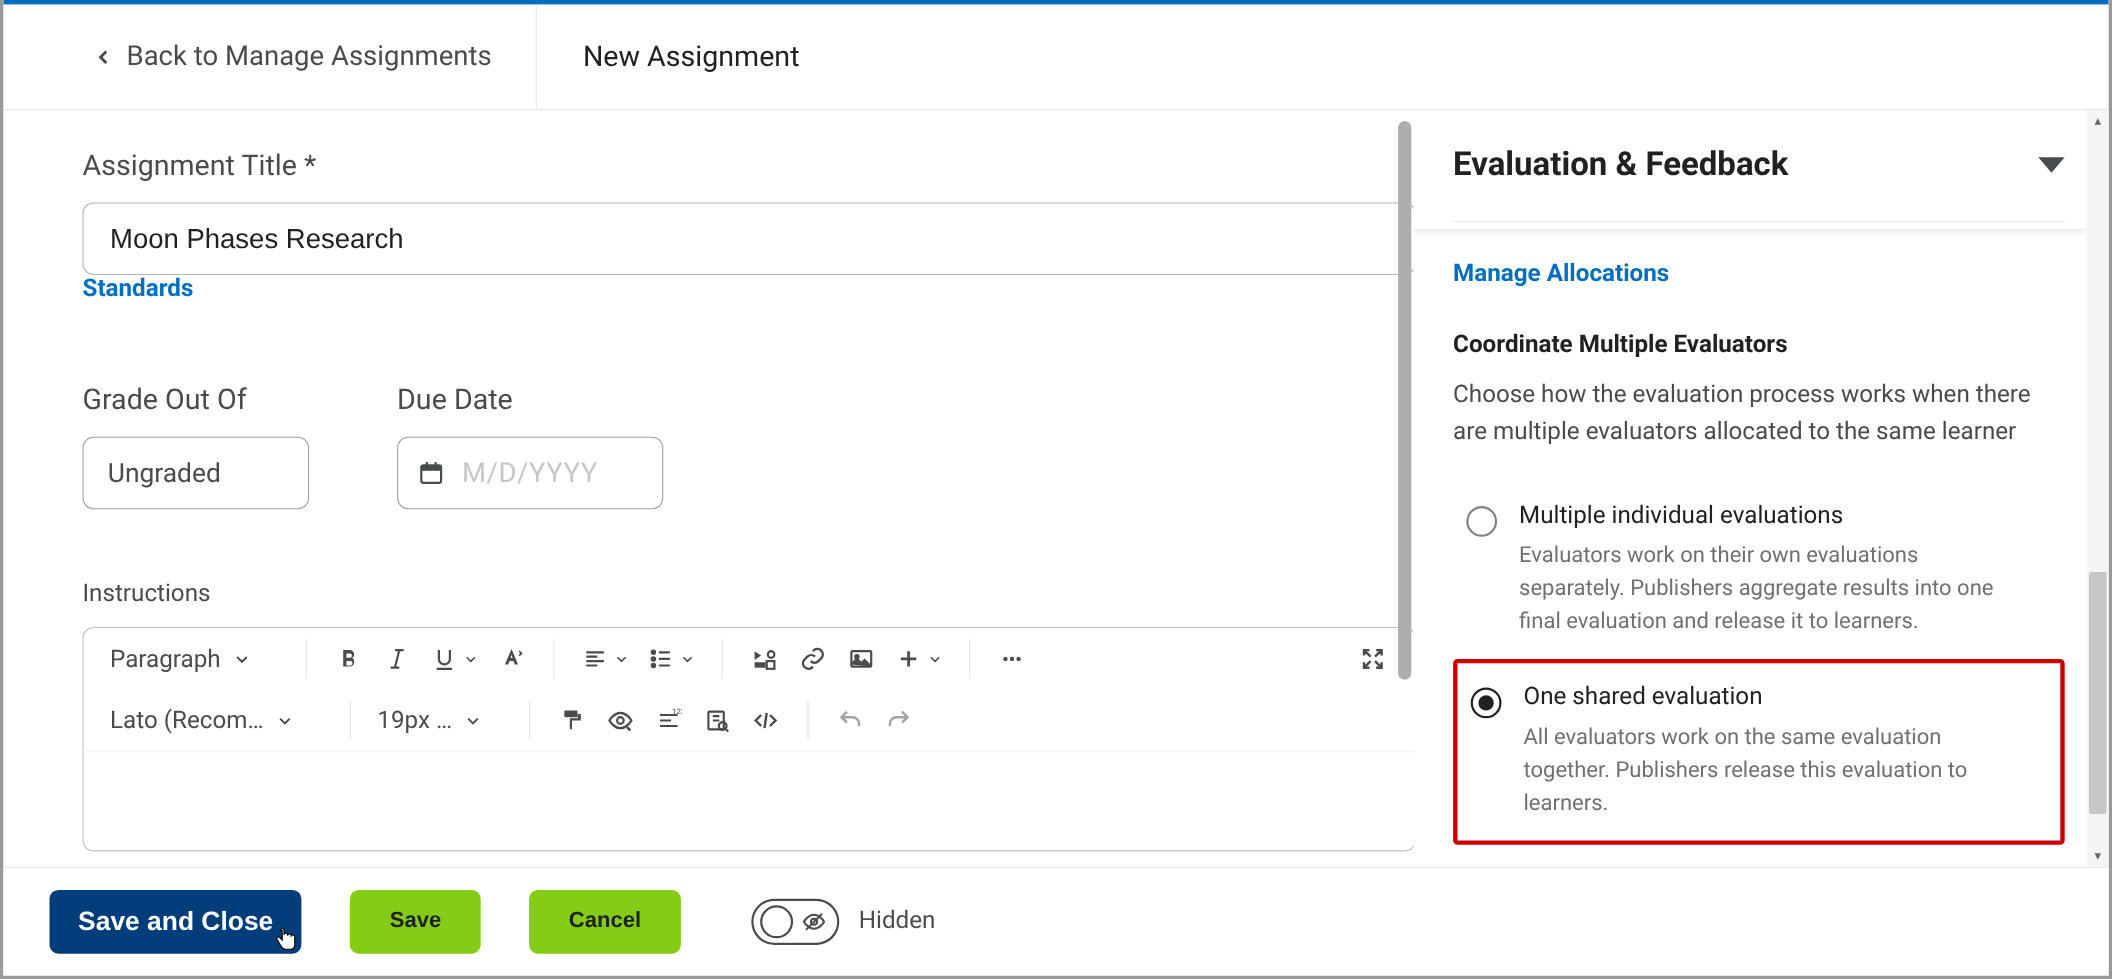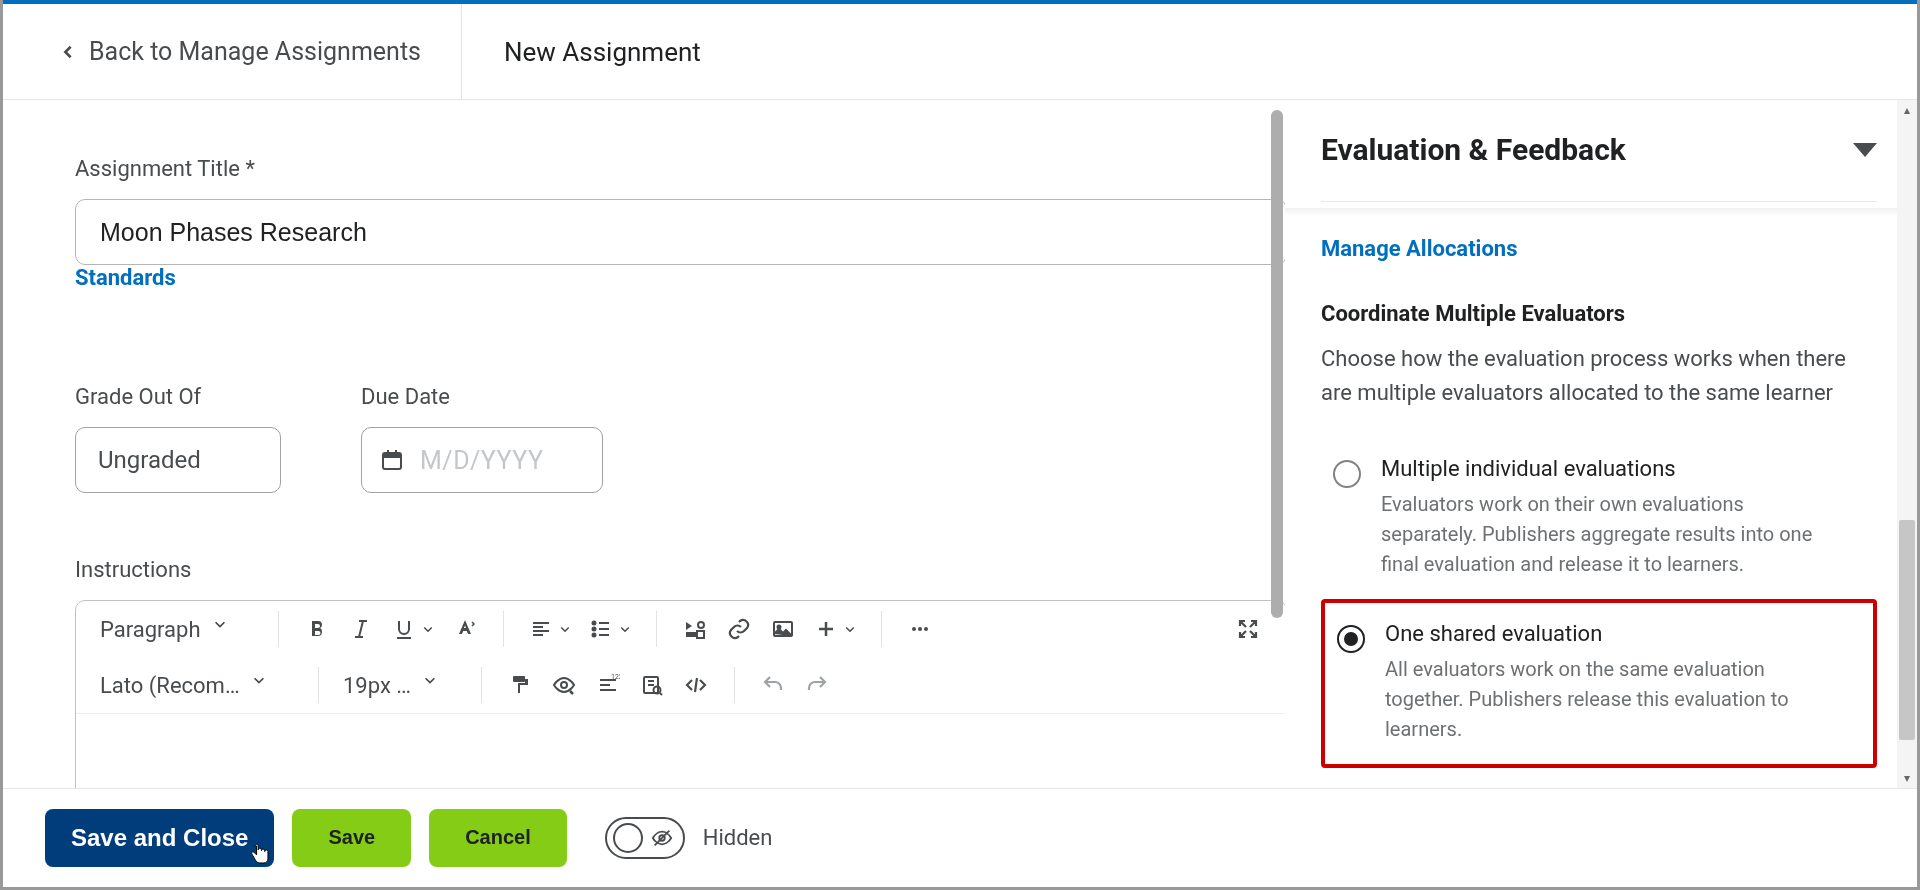--- a/index.html
+++ b/index.html
@@ -1,52 +1,52 @@
 <!DOCTYPE html>
 <html><head>
 <meta charset="utf-8">
 <style>
 * { box-sizing: border-box; margin: 0; padding: 0; }
 body { font-family: -apple-system, "Segoe UI", Roboto, "Helvetica Neue", Arial, sans-serif; color: #202122; background: #fff; }
 
 .outer-border { width: 1920px; height: 890px; border: 3px solid rgba(0,0,0,0.4); border-top: 0; position: relative; overflow: hidden; background: #fff; }
 .top-bar { height: 4px; background: #006fbf; width: 100%; }
 
-.header-row { display: flex; align-items: stretch; border-bottom: 1px solid #e3e6e8; height: 96px; padding-left: 58px; }
+.header-row { display: flex; align-items: stretch; border-bottom: 1px solid #e3e6e8; height: 96px; padding-left: 84px; }
 .back-cell { display: flex; align-items: center; gap: 14px; padding-right: 40px; border-right: 1px solid #e3e6e8; cursor: pointer; }
 .back-cell .chevron { width: 14px; height: 14px; }
 .back-text { font-size: 25px; color: #494c4e; }
 .title-cell { display: flex; align-items: center; padding-left: 42px; }
 .title-text { font-size: 26px; font-weight: 400; color: #202122; }
 
 .body-row { display: flex; height: 688px; position: relative; }
 
 
 .main-panel { width: 1326px; padding: 36px 0 0 72px; overflow: hidden; position: relative; }
 .main-scroll-track { position: absolute; right: 0; top: 6px; bottom: 0; width: 16px; background: transparent; }
 .main-scroll-thumb { width: 12px; margin: 0 auto; background: #adadad; border-radius: 6px; }
 
-.field-label { font-size: 22px; color: #494c4e; margin-bottom: 18px; margin-top: 20px; }
+.field-label { font-size: 26px; color: #494c4e; margin-bottom: 18px; }
 .title-input { width: 1212px; height: 66px; border: 1px solid #b3b6b8; border-radius: 10px; padding: 0 24px; font-size: 25px; color: #202122; outline: none; }
 .standards-link { font-size: 22px; color: #006fbf; font-weight: 700; display: inline-block; cursor: pointer; }
 
 .grade-row { display: flex; gap: 80px; margin-top: 74px; }
 .grade-col .field-label { margin-bottom: 18px; }
 .ungraded-box { width: 206px; height: 66px; border: 1px solid #9fa3a5; border-radius: 10px; display: flex; align-items: center; padding: 0 22px; font-size: 24px; color: #494c4e; cursor: pointer; }
 .date-box { width: 242px; height: 66px; border: 1px solid #9fa3a5; border-radius: 10px; display: flex; align-items: center; padding: 0 18px; gap: 16px; cursor: pointer; }
 .date-box .placeholder { color: #c4c7c9; font-size: 25px; letter-spacing: 0.5px; }
 
 .instructions-label { font-size: 22px; color: #494c4e; margin-top: 64px; margin-bottom: 18px; }
 .editor-box { width: 1212px; border: 1px solid #bfc2c4; border-radius: 10px; overflow: hidden; }
 .editor-row1 { display: flex; align-items: center; height: 56px; padding: 0 16px; gap: 0; }
 .editor-row2 { display: flex; align-items: center; height: 56px; padding: 0 16px; gap: 0; }
 .ed-sep { width: 1px; height: 36px; background: #e0e3e5; margin: 0 16px; }
 .ed-btn { display: flex; align-items: center; justify-content: center; min-width: 44px; height: 40px; color: #494c4e; cursor: pointer; }
 .ed-btn svg { width: 24px; height: 24px; }
-.ed-dd { display: flex; align-items: flex-start; gap: 12px; cursor: pointer; color: #494c4e; font-size: 22px; padding: 0 8px; }
+.ed-dd { display: flex; align-items: center; gap: 12px; cursor: pointer; color: #494c4e; font-size: 22px; padding: 0 8px; }
 .ed-dd .chev { width: 14px; height: 14px; }
 .para-dd { min-width: 170px; }
 .font-dd { min-width: 210px; max-width: 210px; }
 .font-dd span { white-space: nowrap; overflow: hidden; text-overflow: ellipsis; }
 .size-dd { min-width: 130px; }
 .editor-canvas { min-height: 90px; border-top: 1px solid #eceff1; }
 
 
 .right-panel-wrap { flex: 1; display: flex; position: relative; }
 .right-panel { width: 612px; padding: 32px 20px 0 36px; overflow: hidden; }
@@ -66,21 +66,21 @@
 .radio-option { display: flex; gap: 20px; padding: 18px 16px 20px 12px; }
 .radio-option.highlight { border: 4px solid #cc0000; border-radius: 4px; margin-bottom: 22px; }
 .radio-circle { width: 28px; height: 28px; border: 2px solid #808386; border-radius: 50%; flex-shrink: 0; margin-top: 4px; display: flex; align-items: center; justify-content: center; cursor: pointer; }
 .radio-circle.checked { border-color: #202122; }
 .radio-dot { width: 14px; height: 14px; background: #202122; border-radius: 50%; }
 .radio-content { flex: 1; }
 .radio-title { font-size: 22px; color: #202122; margin-bottom: 8px; }
 .radio-desc { font-size: 20px; color: #6e7173; line-height: 1.5; max-width: 460px; }
 
 
-.footer-row { height: 98px; border-top: 1px solid #e3e6e8; display: flex; align-items: center; padding-left: 42px; gap: 18px; background: #fff; }
+.footer-row { height: 98px; border-top: 1px solid #e3e6e8; display: flex; align-items: center; padding-left: 42px; gap: 44px; background: #fff; }
 .btn-primary { background: #003d7a; color: #fff; border: none; border-radius: 8px; padding: 0 26px; height: 58px; font-size: 24px; font-weight: 700; cursor: pointer; display: flex; align-items: center; }
 .btn-secondary { background: #84cc16; color: #202122; border: none; border-radius: 8px; padding: 0 36px; height: 58px; font-size: 20px; font-weight: 700; cursor: pointer; }
 .toggle-wrap { display: flex; align-items: center; gap: 18px; margin-left: 20px; }
 .toggle { width: 80px; height: 42px; border: 2px solid #494c4e; border-radius: 24px; display: flex; align-items: center; padding: 0 6px; cursor: pointer; background: #fff; position: relative; }
 .toggle-knob { width: 30px; height: 30px; border: 2px solid #494c4e; border-radius: 50%; background: #fff; }
 .toggle-eye { position: absolute; right: 10px; top: 50%; transform: translateY(-50%); }
 .toggle-label { font-size: 22px; color: #494c4e; }
 
 .cursor-hand { position: absolute; left: 243px; bottom: 18px; width: 26px; height: 30px; pointer-events: none; }
 </style>

